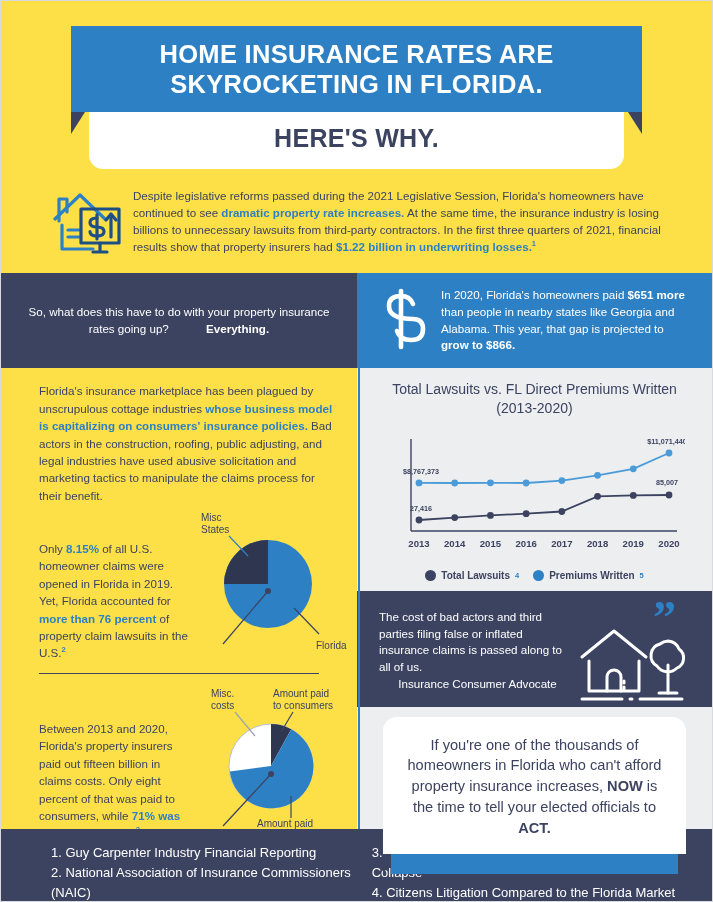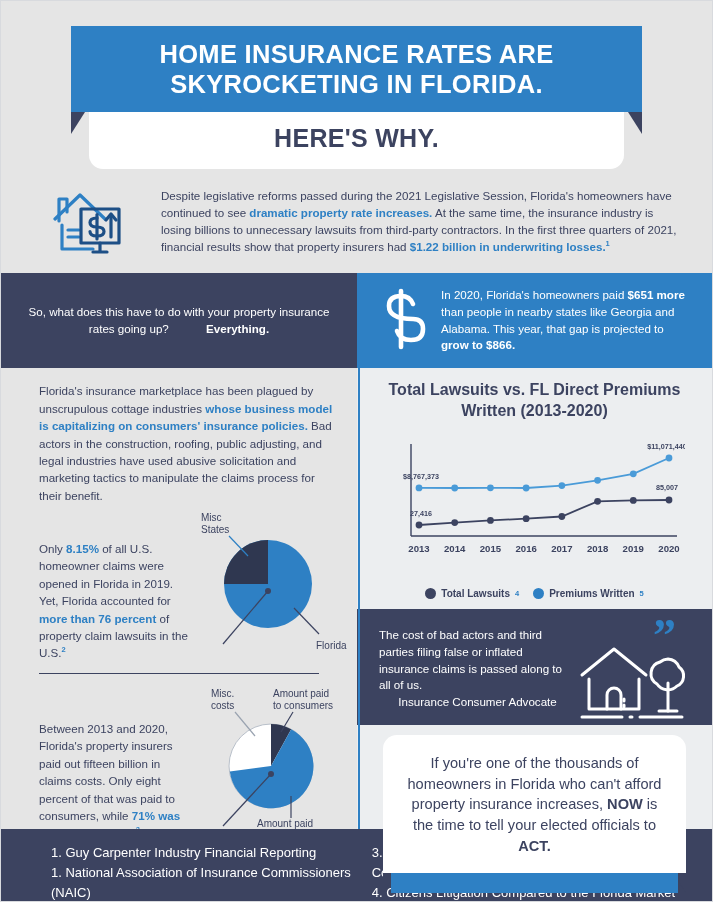--- a/index.html
+++ b/index.html
@@ -5,21 +5,21 @@
   * { box-sizing: border-box; margin: 0; padding: 0; }
   html, body {
     width: 713px; height: 902px;
     background: #ffffff;
     font-family: "Liberation Sans", sans-serif;
     overflow: hidden;
   }
   .page {
     position: relative;
     width: 713px; height: 902px;
-    background: #e5e5e5;
+    background: #fde047;
     border: 1px solid #d8dade;
   }
 
   
   .header-wrap { position: relative; padding-top: 25px; }
   .banner {
     position: relative;
     margin: 0 70px;
     background: #2E80C4;
     padding: 14px 10px 12px;
@@ -54,21 +54,21 @@
     font-size: 25px;
     font-weight: bold;
     letter-spacing: 0.3px;
     text-transform: uppercase;
   }
 
   
   .intro {
     display: flex;
     align-items: flex-start;
-    gap: 28px;
+    gap: 0;
     padding: 18px 34px 12px 52px;
   }
   .intro-icon { flex: 0 0 80px; padding-top: 2px; }
   .intro-text {
     font-size: 11.6px;
     line-height: 1.47;
     color: #3c4360;
   }
   .hl { color: #2E80C4; font-weight: bold; }
   sup { font-size: 7.5px; vertical-align: super; }
@@ -141,30 +141,30 @@
     margin: 4px 38px 0 38px;
   }
 
   
   .chart-card {
     background: #eceef0;
     padding: 12px 16px 10px;
   }
   .chart-title {
     text-align: center;
-    font-size: 16px;
-    font-weight: bold;
+    font-size: 14px;
+    font-weight: normal;
     color: #3c4360;
     line-height: 1.3;
     margin-bottom: 6px;
   }
   .chart-svg-wrap { display: flex; justify-content: center; }
   .chart-legend {
     display: flex; justify-content: center; align-items: center;
-    gap: 14px; margin-top: 20px;
+    gap: 14px; margin-top: 7px;
   }
   .legend-item { display: flex; align-items: center; gap: 5px; font-size: 10px; font-weight: bold; color: #3c4360; }
   .legend-dot { width: 11px; height: 11px; border-radius: 50%; display: inline-block; }
 
   
   .quote-box {
     position: relative;
     background: #3c4360;
     padding: 18px 18px 14px 22px;
     display: flex;
@@ -429,21 +429,21 @@
       </div>
 
     </div>
   </div>
 
   <div class="divider-v" style="top:352px; height:478px;"></div>
 
   <div class="footer">
     <div class="footer-col one">
       <div>1. Guy Carpenter Industry Financial Reporting</div>
-      <div>1. National Association of Insurance Commissioners (NAIC)</div>
+      <div>2. National Association of Insurance Commissioners (NAIC)</div>
       <div style="white-space:pre;">    Market Conduct Annual Survey (MCAS) Report</div>
     </div>
     <div class="footer-col two">
       <div>3. Florida's P&amp;C Insurance Market: Spiraling Towards Collapse</div>
       <div>4. Citizens Litigation Compared to the Florida Market</div>
       <div>5. Insurance Information Institute</div>
     </div>
   </div>
 
 </div>

